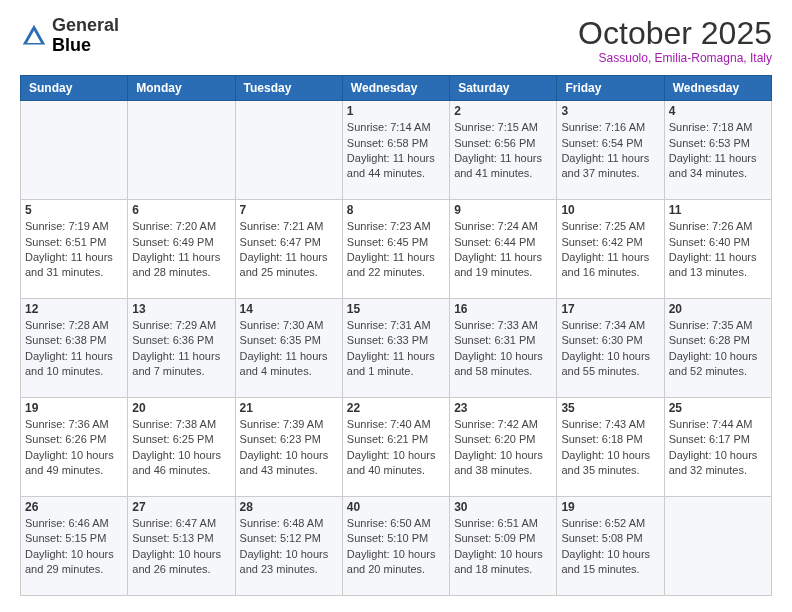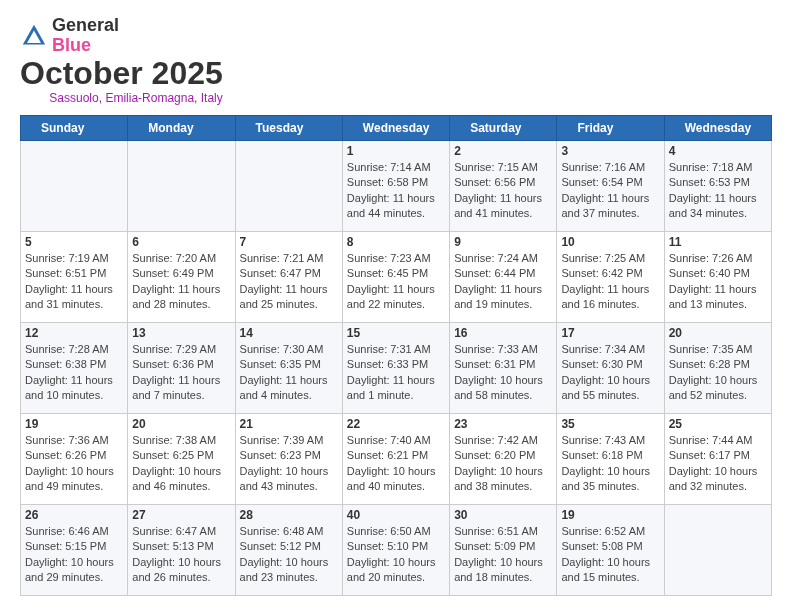--- a/index.html
+++ b/index.html
@@ -15,64 +15,63 @@
       height: 612px;
       padding: 16px 20px;
       display: flex;
       flex-direction: column;
     }
     .header {
       display: flex;
       justify-content: space-between;
       align-items: flex-start;
       margin-bottom: 10px;
-      flex-direction: column;
     }
     .logo {
       display: flex;
       align-items: center;
       gap: 4px;
     }
     .logo-text {
       font-size: 18px;
       font-weight: bold;
       line-height: 1.1;
     }
     .logo-general { color: #333; }
-    .logo-blue { color: #ec4899; text-align: center; }
+    .logo-blue { color: #000000; text-align: center; }
     .logo-icon {
       width: 28px;
       height: 28px;
     }
     .title-block {
       text-align: right;
     }
     .month-title {
       font-size: 32px;
-      font-weight: 700;
+      font-weight: 400;
       color: #333;
       line-height: 1.1;
     }
     .subtitle {
       font-size: 12px;
       color: #a21caf;
     }
     .calendar {
       flex: 1;
       border: 1px solid #ccc;
       border-collapse: collapse;
       width: 100%;
       table-layout: fixed;
     }
     .calendar th {
       background-color: #2a6db5;
       color: #fff;
       font-size: 12px;
       font-weight: bold;
-      padding: 5px 20px;
+      padding: 5px 8px;
       text-align: left;
       border: 1px solid #1e5a9a;
     }
     .calendar td {
       border: 1px solid #ccc;
       vertical-align: top;
       padding: 3px 4px;
       font-size: 9.5px;
       color: #333;
       height: 80px;

